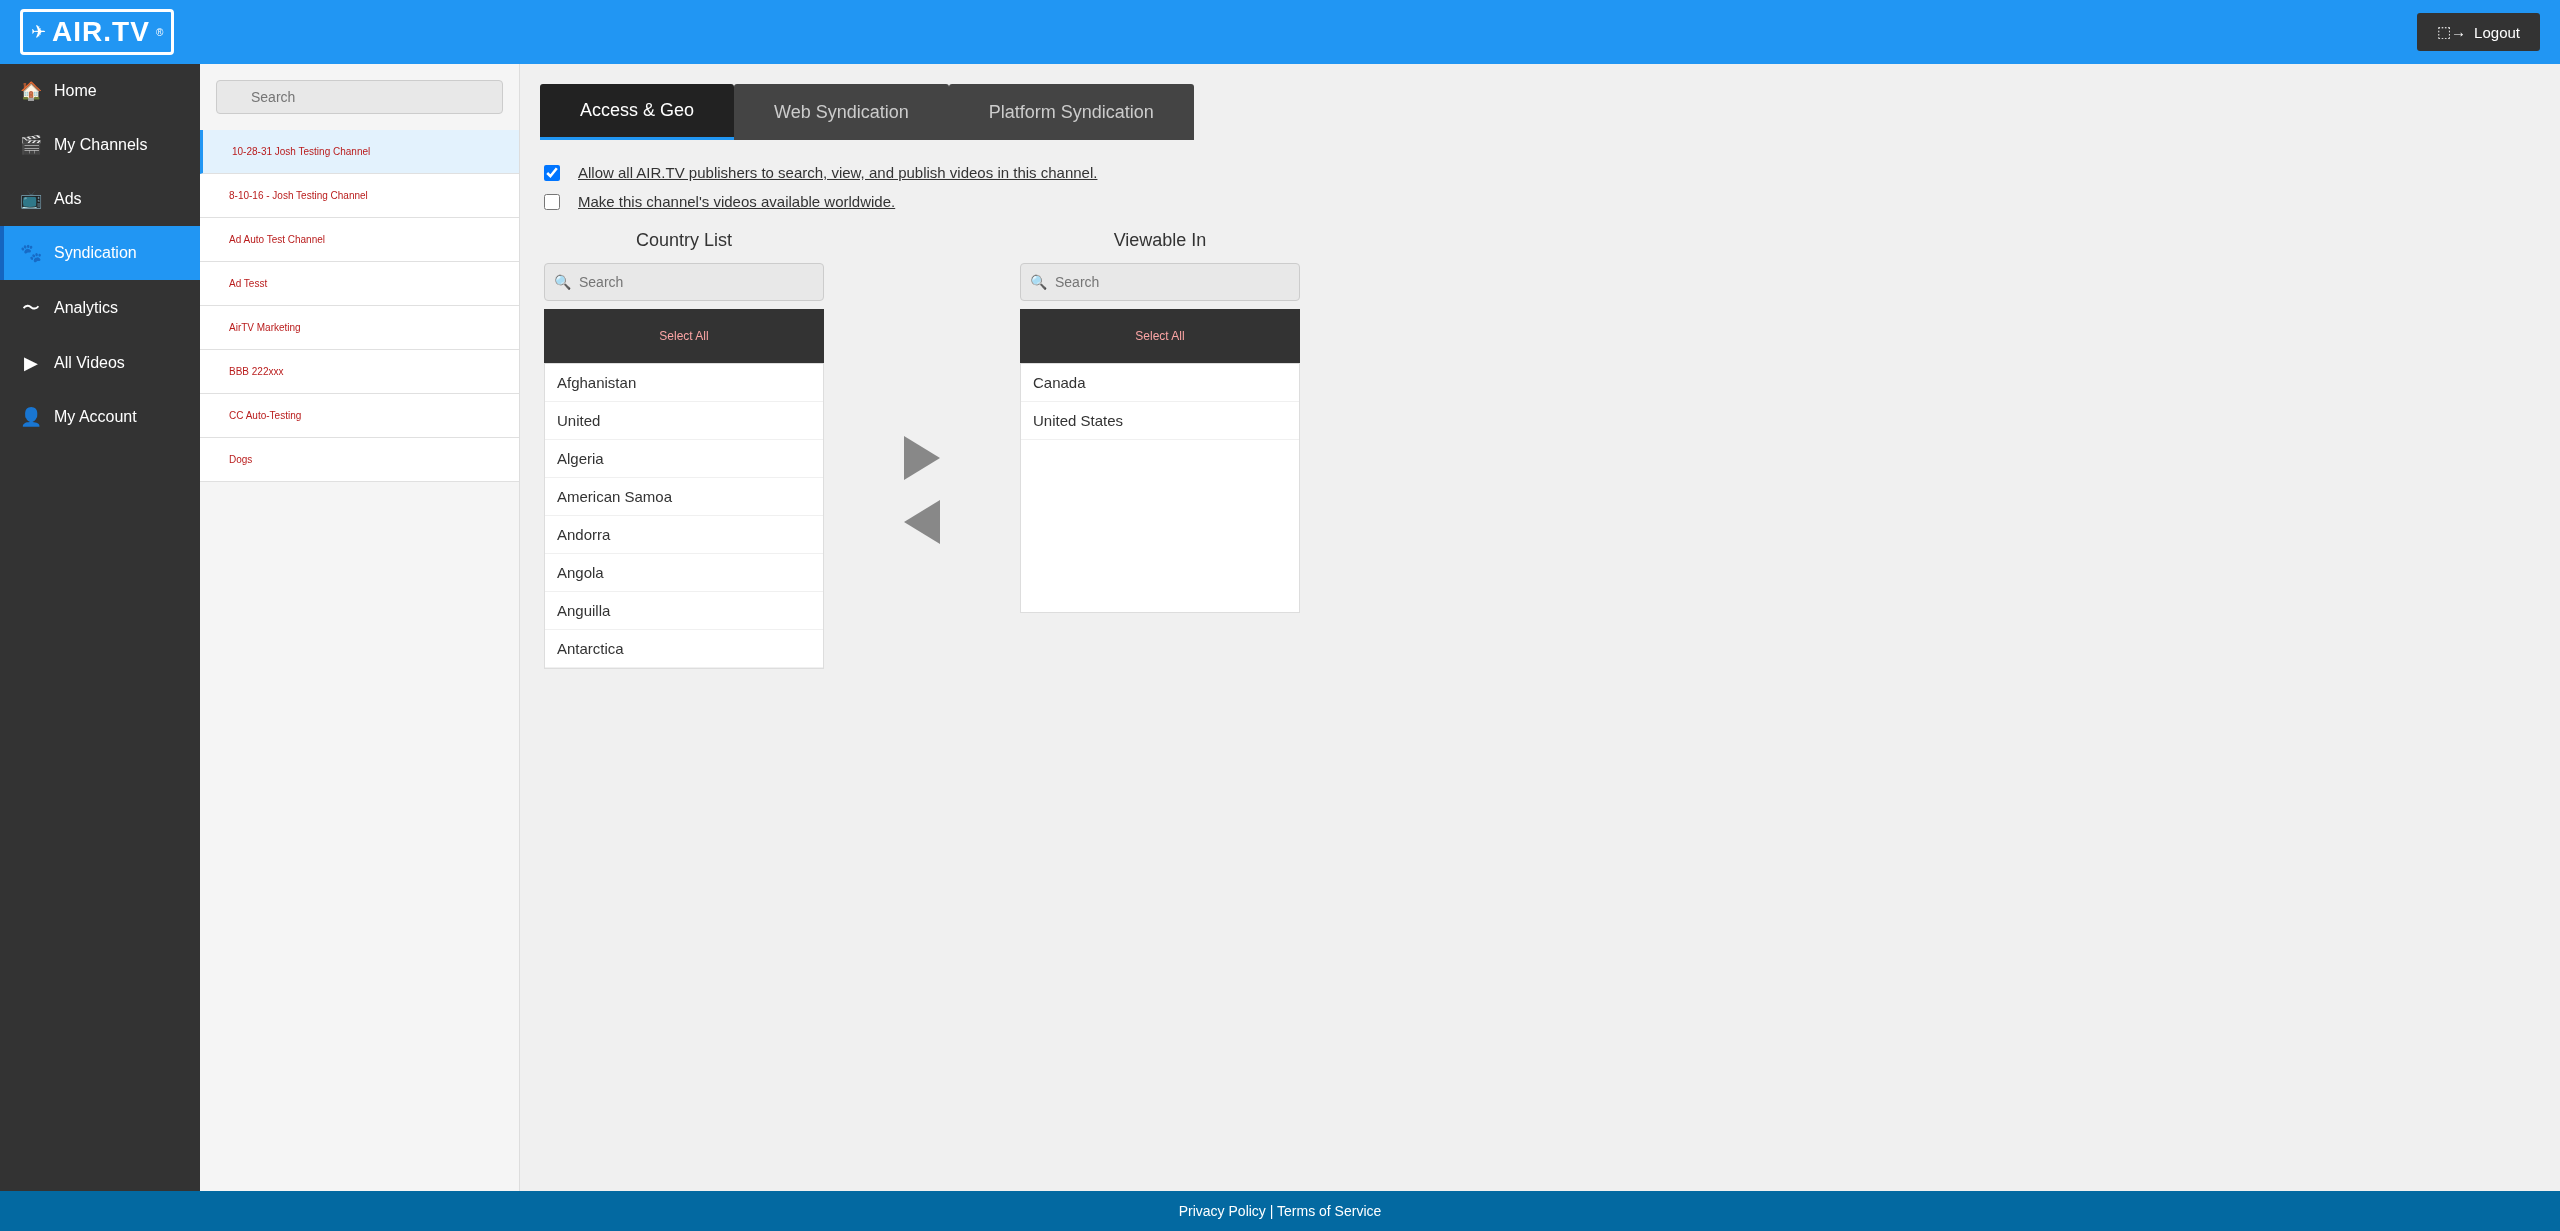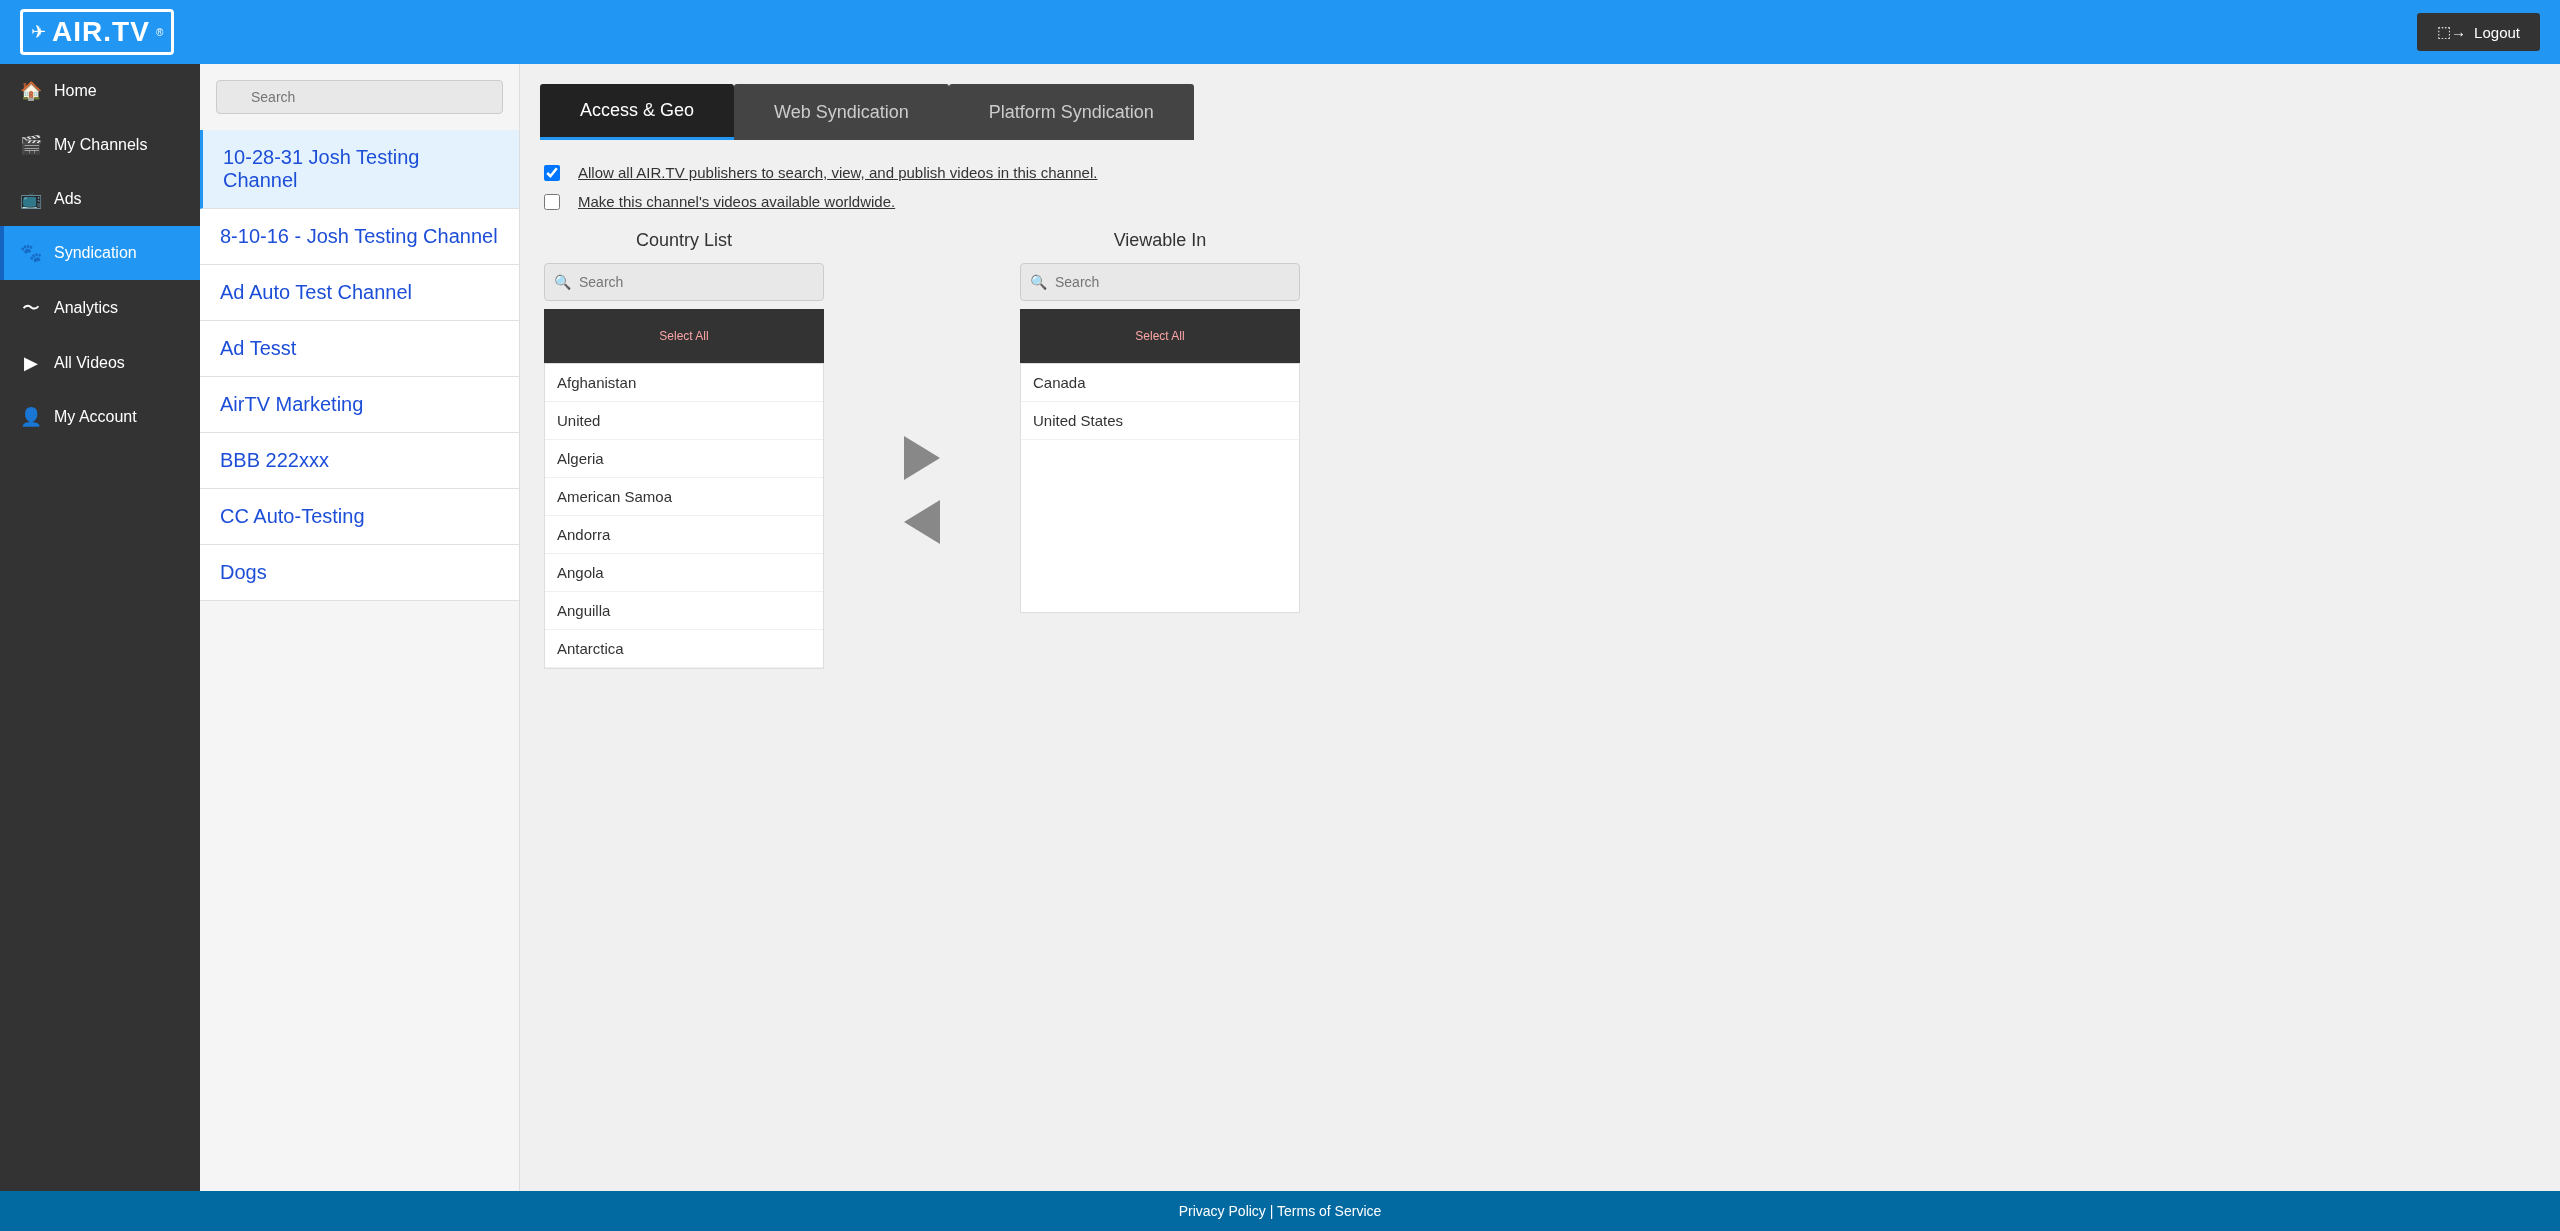--- a/index.html
+++ b/index.html
@@ -115,25 +115,25 @@
       top: 50%;
       transform: translateY(-50%);
       color: #888;
       font-size: 14px;
     }
     .channel-list {
       overflow-y: auto;
       flex: 1;
     }
     .channel-item {
-      padding: 16px 20px;
+      padding: 16px 29px;
       border-bottom: 1px solid #e0e0e0;
       cursor: pointer;
-      font-size: 20px;
-      color: #1d4ed8;
+      font-size: 10px;
+      color: #b91c1c;
       background: white;
     }
     .channel-item.selected { background: #e3f2fd; border-left: 3px solid #2196F3; }
 
     
     .content-area {
       flex: 1;
       display: flex;
       flex-direction: column;
       overflow: hidden;

